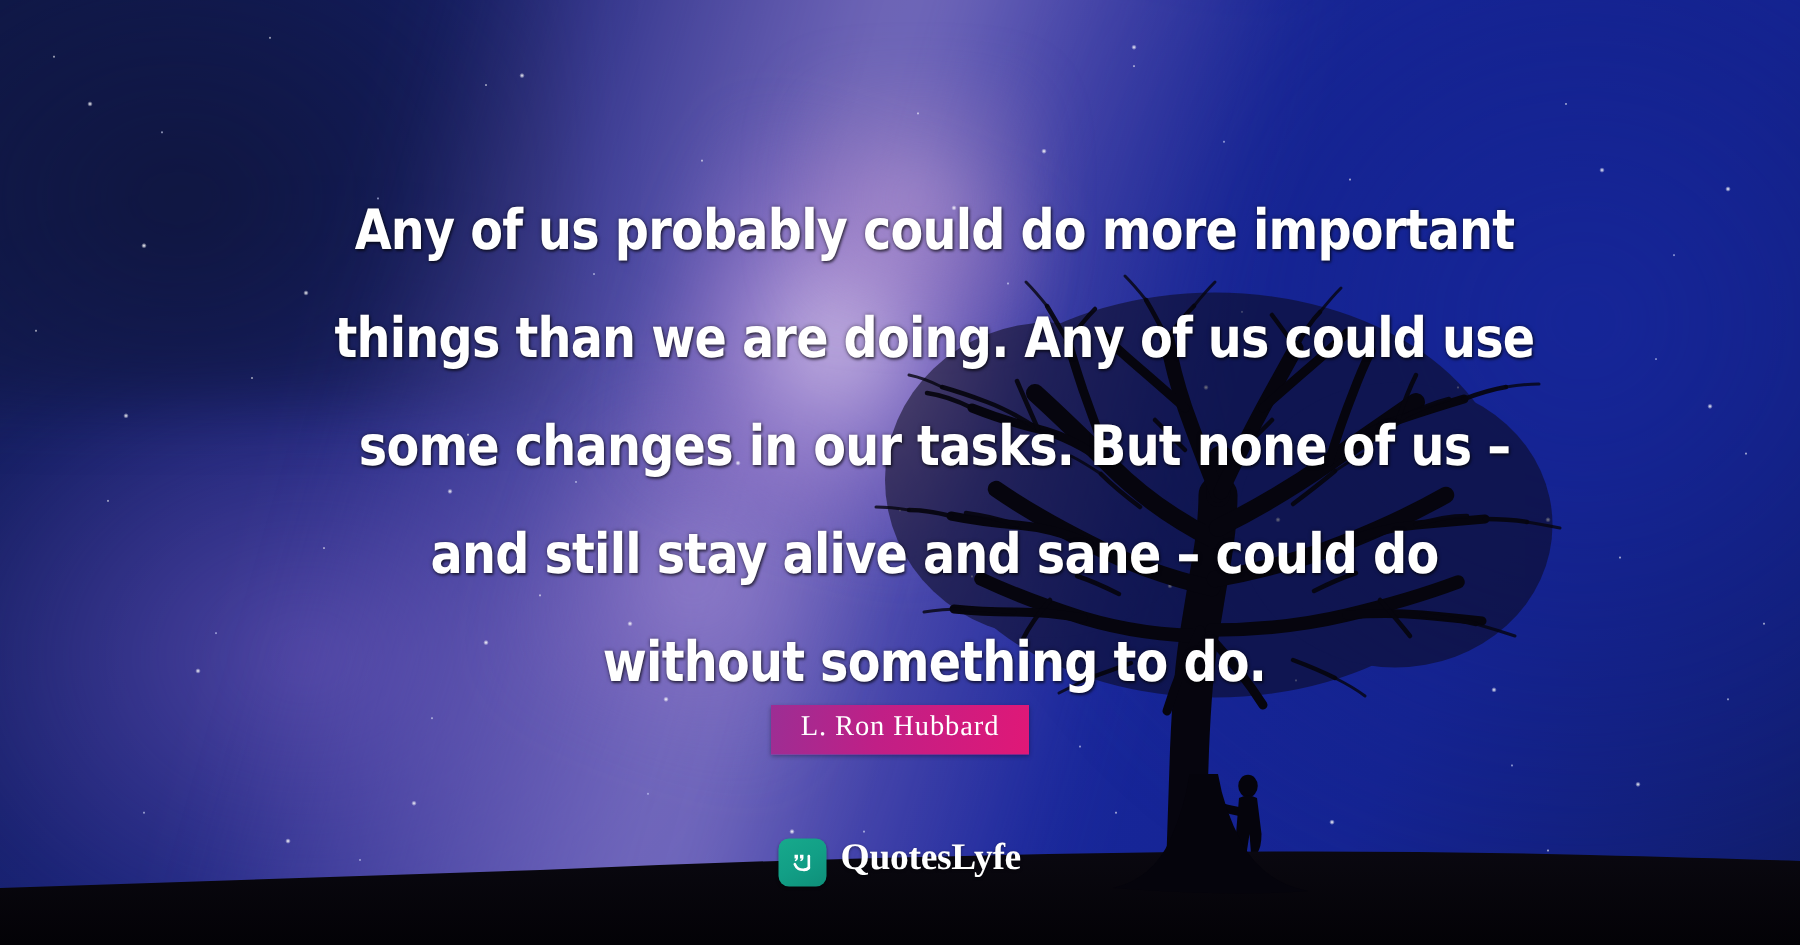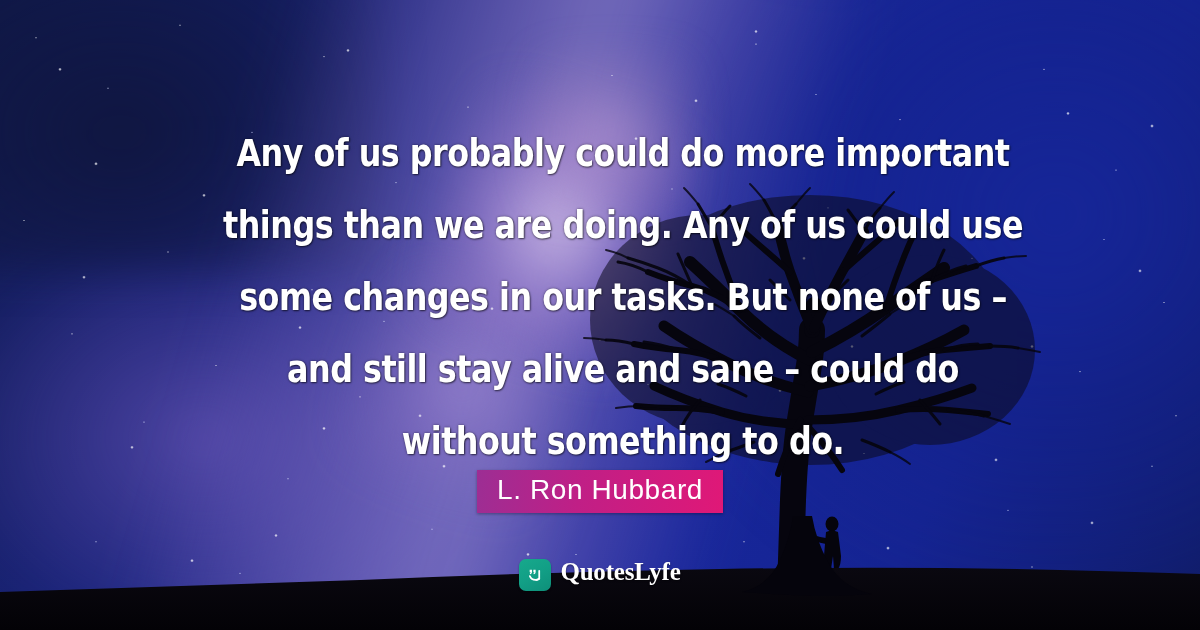--- a/index.html
+++ b/index.html
@@ -268,22 +268,22 @@
     left: 0;
     right: 0;
     top: 470px;
     text-align: center;
   }
   .author-badge {
     display: inline-block;
     padding: 5px 20px 7px 20px;
     background: linear-gradient(100deg, #9c2e94 0%, #c01f86 42%, #e01877 100%);
     color: #ffffff;
-    font-family: Liberation Sans, sans-serif;
-    font-size: 28px;
+    font-family: Liberation Serif, serif;
+    font-size: 19px;
     font-weight: 400;
     letter-spacing: 0.6px;
     line-height: 1.1;
     box-shadow: 0 1px 3px rgba(0,0,0,0.35);
   }
 
   
   .logo-row {
     position: absolute;
     left: 0;

